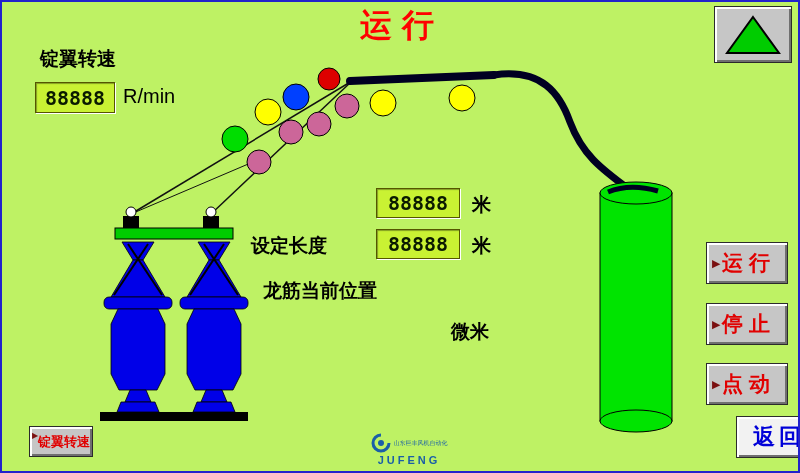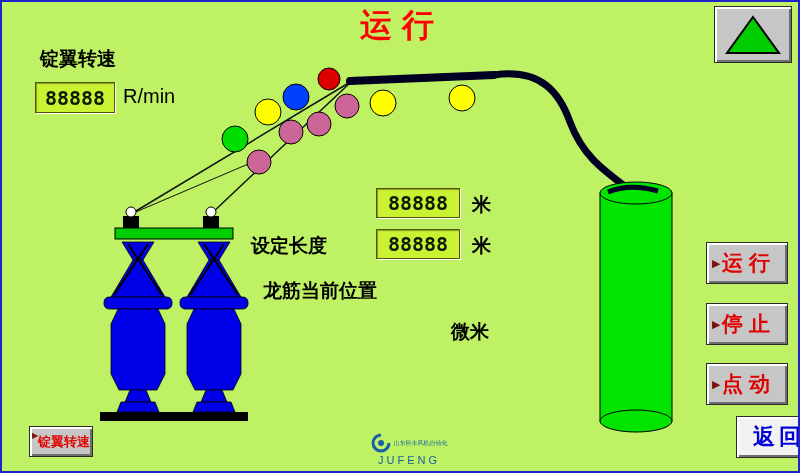--- a/index.html
+++ b/index.html
@@ -35,21 +35,21 @@
   .play{color:#7a1010;font-size:11px;position:absolute;left:5px;top:50%;transform:translateY(-50%);}
   .fan-btn{width:64px;height:31px;}
   .fan-btn .txt{color:#e10000;font-size:13px;font-weight:bold;margin-left:6px;}
   .fan-btn .play{font-size:8px;left:2px;top:8px;}
   .back-btn{width:86px;height:42px;background:#f2f2f2;}
   .back-btn .txt{color:#0000d8;font-size:22px;font-weight:bold;letter-spacing:4px;}
   .up-btn{width:78px;height:57px;padding:0;}
   .logo-wrap{left:352px;top:431px;width:110px;text-align:center;}
   .logo-row{display:flex;align-items:center;justify-content:center;gap:3px;}
   .logo-sub{color:#1a5fa8;font-size:6px;line-height:7px;white-space:nowrap;}
-  .logo-text{color:#1a5fa8;font-size:11px;font-weight:normal;letter-spacing:3px;margin-top:1px;}
+  .logo-text{color:#1a5fa8;font-size:11px;font-weight:bold;letter-spacing:3px;margin-top:1px;}
 </style>
 </head>
 <body>
 
 <div id="screen">
 
   <svg id="machine-svg" viewBox="0 0 800 473">
 
     <g>
       <line x1="129" y1="212" x2="350" y2="79" stroke="#111" stroke-width="1.5"></line>

